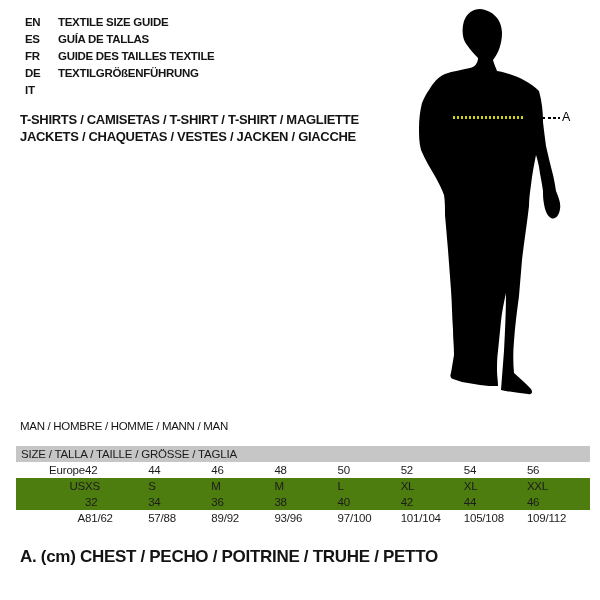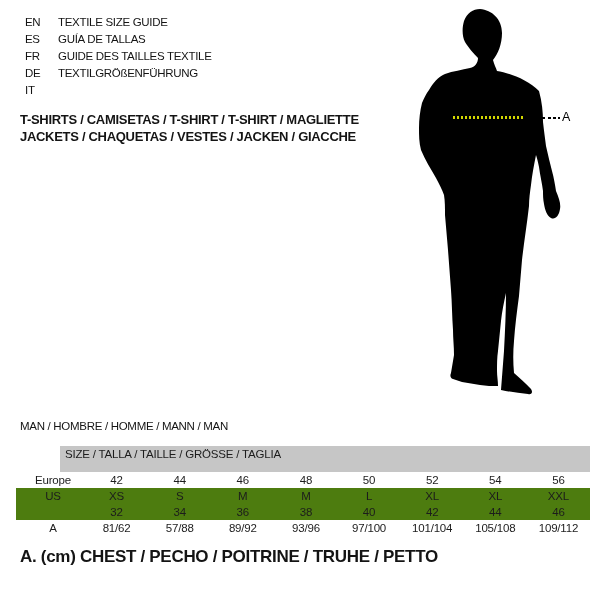--- a/index.html
+++ b/index.html
@@ -2,45 +2,45 @@
 <html><head>
 <meta charset="utf-8">
 <style>
   html,body{margin:0;padding:0;}
   body{
     width:600px;height:600px;position:relative;background:#ffffff;
     font-family:"Liberation Sans",sans-serif;color:#141414;overflow:hidden;
   }
   
   .lang-list{position:absolute;left:25px;top:14px;}
-  .lang-row{display:flex;line-height:17px;font-weight:400;font-size:11.5px;letter-spacing:-0.3px;}
+  .lang-row{display:flex;line-height:17px;font-weight:700;font-size:11.5px;letter-spacing:-0.3px;}
   .lang-code{width:33px;flex:0 0 33px;}
   
   .category{position:absolute;left:20px;top:111px;font-weight:700;font-size:13px;line-height:17px;letter-spacing:-0.3px;}
   
   .figure{position:absolute;left:400px;top:0;width:200px;height:410px;}
   .figure svg{position:absolute;left:0;top:0;}
   .dash-chest{
     position:absolute;left:53px;top:116px;width:72px;height:3px;
     background:repeating-linear-gradient(90deg,#d2d600 0,#d2d600 2px,rgba(0,0,0,0) 2px,rgba(0,0,0,0) 4px);
   }
   .dash-pointer{
     position:absolute;left:142px;top:117px;width:18px;height:2px;
     background:repeating-linear-gradient(90deg,#000 0,#000 3px,rgba(0,0,0,0) 3px,rgba(0,0,0,0) 5.5px);
   }
   .measure-label{position:absolute;left:162px;top:110px;font-size:12.5px;color:#000;}
   
   .section-title{position:absolute;left:20px;top:420px;font-weight:400;font-size:11.5px;letter-spacing:-0.3px;}
   
   .size-table{position:absolute;left:16px;top:446px;width:574px;font-size:11.5px;letter-spacing:-0.2px;color:#1c1c1c;}
-  .thead{height:26px;line-height:16px;background:#c6c6c6;padding-left:5px;margin-left:44px;}
+  .thead{height:16px;line-height:16px;background:#c6c6c6;padding-left:5px;}
   .trow{display:grid;grid-template-columns:69px repeat(8,1fr);height:16px;line-height:16px;}
   .trow.stripe{background:#4d7c0f;}
-  .tlabel{padding-left:5px;text-align:center;}
-  .tcell{text-align:center;}
+  .tlabel{padding-left:5px;text-align:right;}
+  .tcell{text-align:left;}
   
   .footnote{position:absolute;left:20px;top:547px;font-weight:700;font-size:17px;letter-spacing:-0.3px;}
 </style>
 </head>
 <body>
 
 <div>
 
   <div class="lang-list">
     <div class="lang-row">

